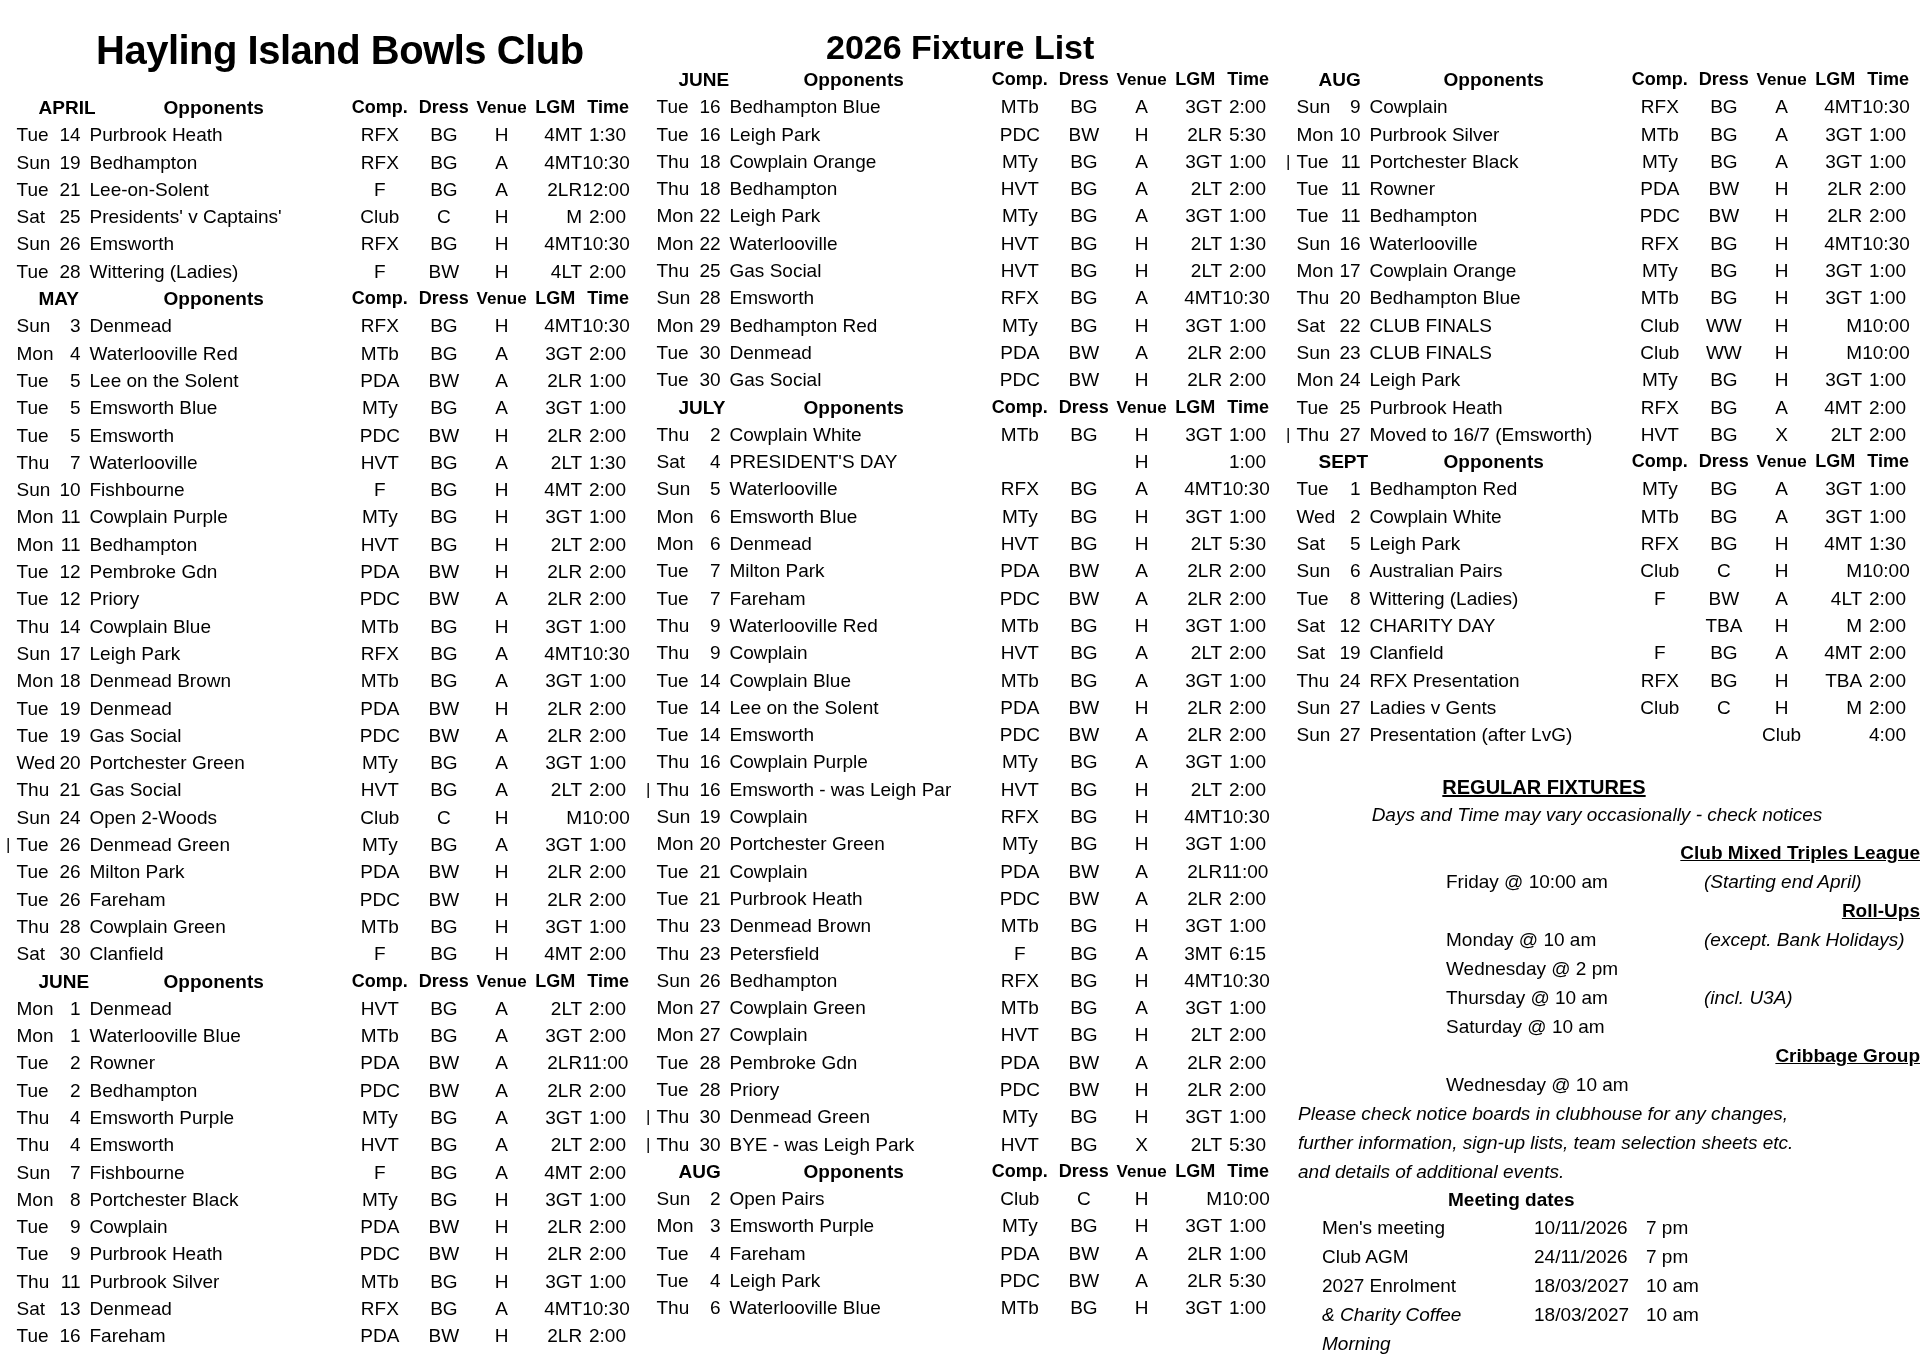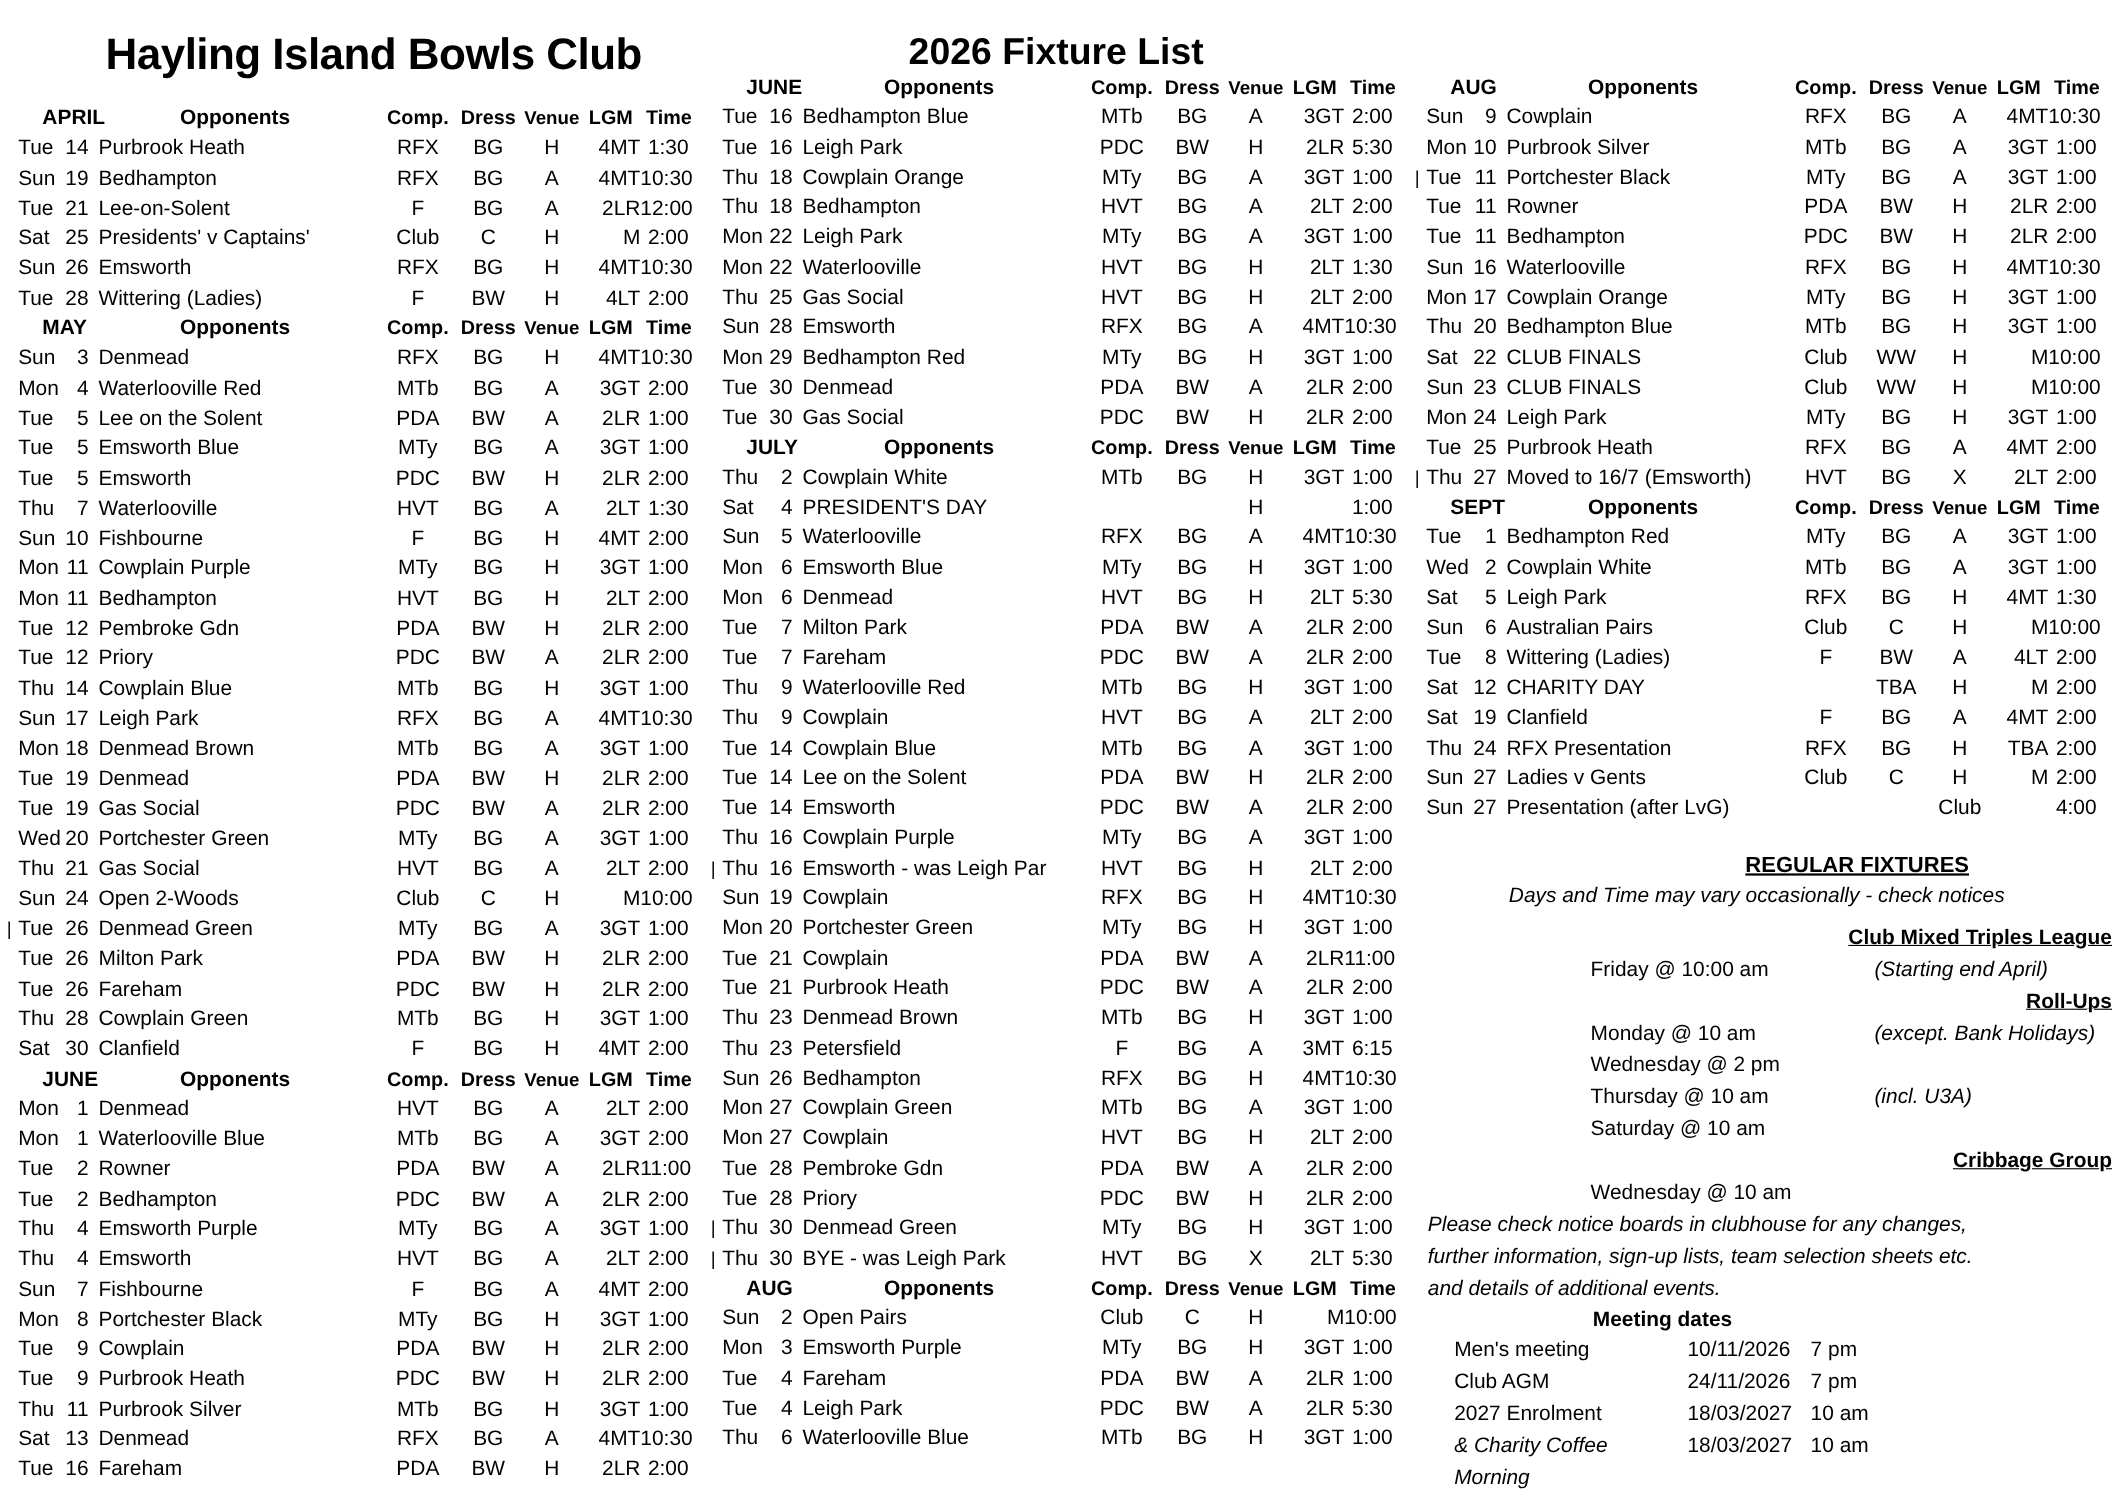--- a/index.html
+++ b/index.html
@@ -79,21 +79,21 @@
   tr.hdr td.c-time { text-align: center; padding-right: 6px !important; margin-top: 48px; }
   tr.hdr td.c-venue { font-size: 17px; }
 
   
   .regular {
     margin-top: 28px;
     padding-left: 18px;
     font-size: 19px;
   }
   .reg-title {
-    text-align: right;
+    text-align: center;
     font-weight: bold;
     text-decoration: underline;
     font-size: 20px;
     margin-bottom: 5px;
     padding-right: 130px;
   }
   .reg-note {
     font-style: italic;
     text-align: center;
     font-size: 19px;

